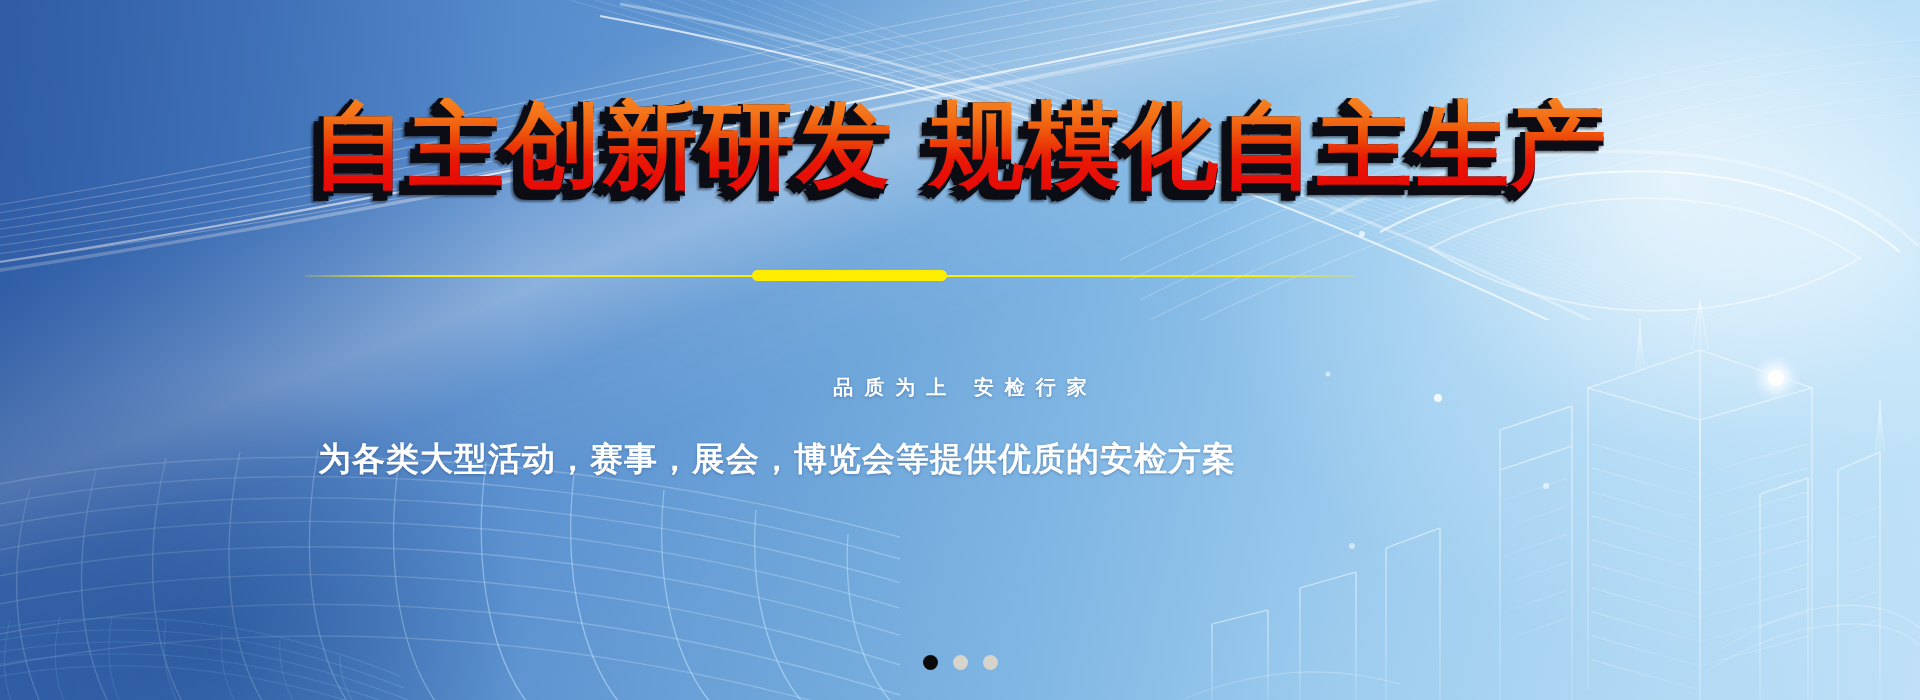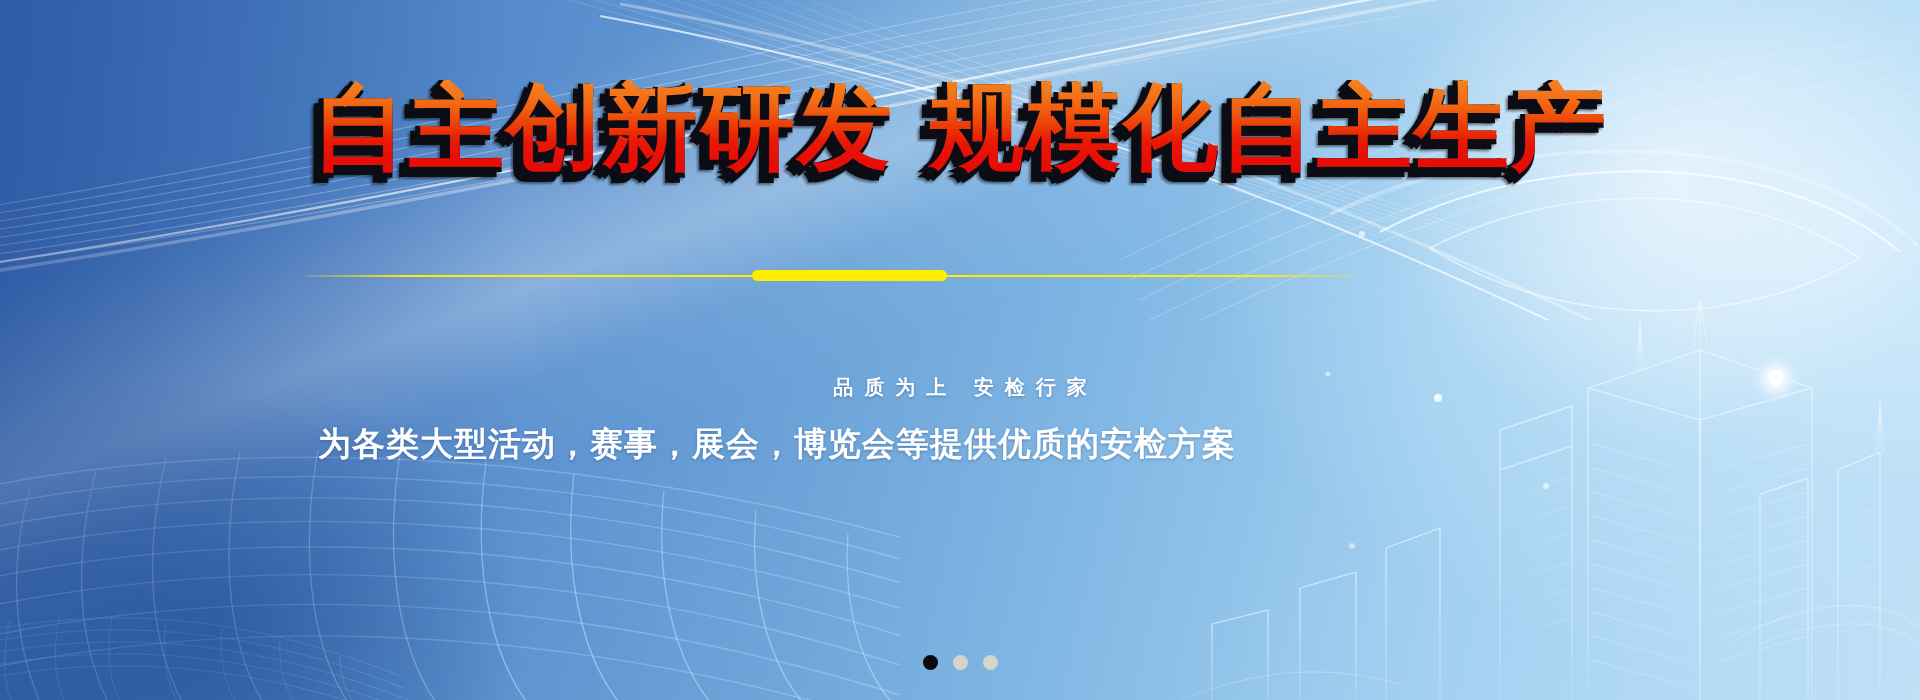--- a/index.html
+++ b/index.html
@@ -42,21 +42,21 @@
   .glow-bl {
     position:absolute; left:-240px; bottom:-320px; width:900px; height:760px;
     background:radial-gradient(closest-side, rgba(20,58,125,.40), rgba(20,58,125,0) 70%);
   }
   .vignette-l {
     position:absolute; left:0; top:0; width:520px; height:700px;
     background:linear-gradient(90deg, rgba(26,66,138,.42), rgba(26,66,138,0));
   }
 
   
-  #title-wrap { position:absolute; left:0; top:80px; width:1920px; text-align:center; }
+  #title-wrap { position:absolute; left:0; top:98px; width:1920px; text-align:center; }
   #main-title {
     display:inline-block;
     font-family:"DejaVu Sans","Liberation Sans",sans-serif;
     font-weight:900;
     font-size:95px;
     line-height:1;
     letter-spacing:2px;
     background:linear-gradient(180deg,
       #f5821f 0%, #f4741a 16%, #f0600f 30%, #ec3d08 48%, #e81a05 64%, #e80f06 80%, #e60a06 100%);
     -webkit-background-clip:text; background-clip:text;
@@ -81,21 +81,21 @@
   }
 
   
   #sub1 {
     position:absolute; left:0; top:374px; width:1920px; text-align:center;
     font-size:20px; font-weight:700; color:#ffffff;
     letter-spacing:11px; text-indent:11px;
     text-shadow:0 1px 3px rgba(20,50,100,.35);
   }
   #sub2 {
-    position:absolute; left:0; top:422px; width:1554px; text-align:center;
+    position:absolute; left:0; top:437px; width:1554px; text-align:center;
     font-size:33px; font-weight:700; color:#ffffff;
     letter-spacing:1px;
     text-shadow:0 1px 3px rgba(20,50,100,.35);
   }
 
   
   #dots {
     position:absolute; left:0; top:655px; width:1920px;
     display:flex; justify-content:center; gap:15px;
   }

